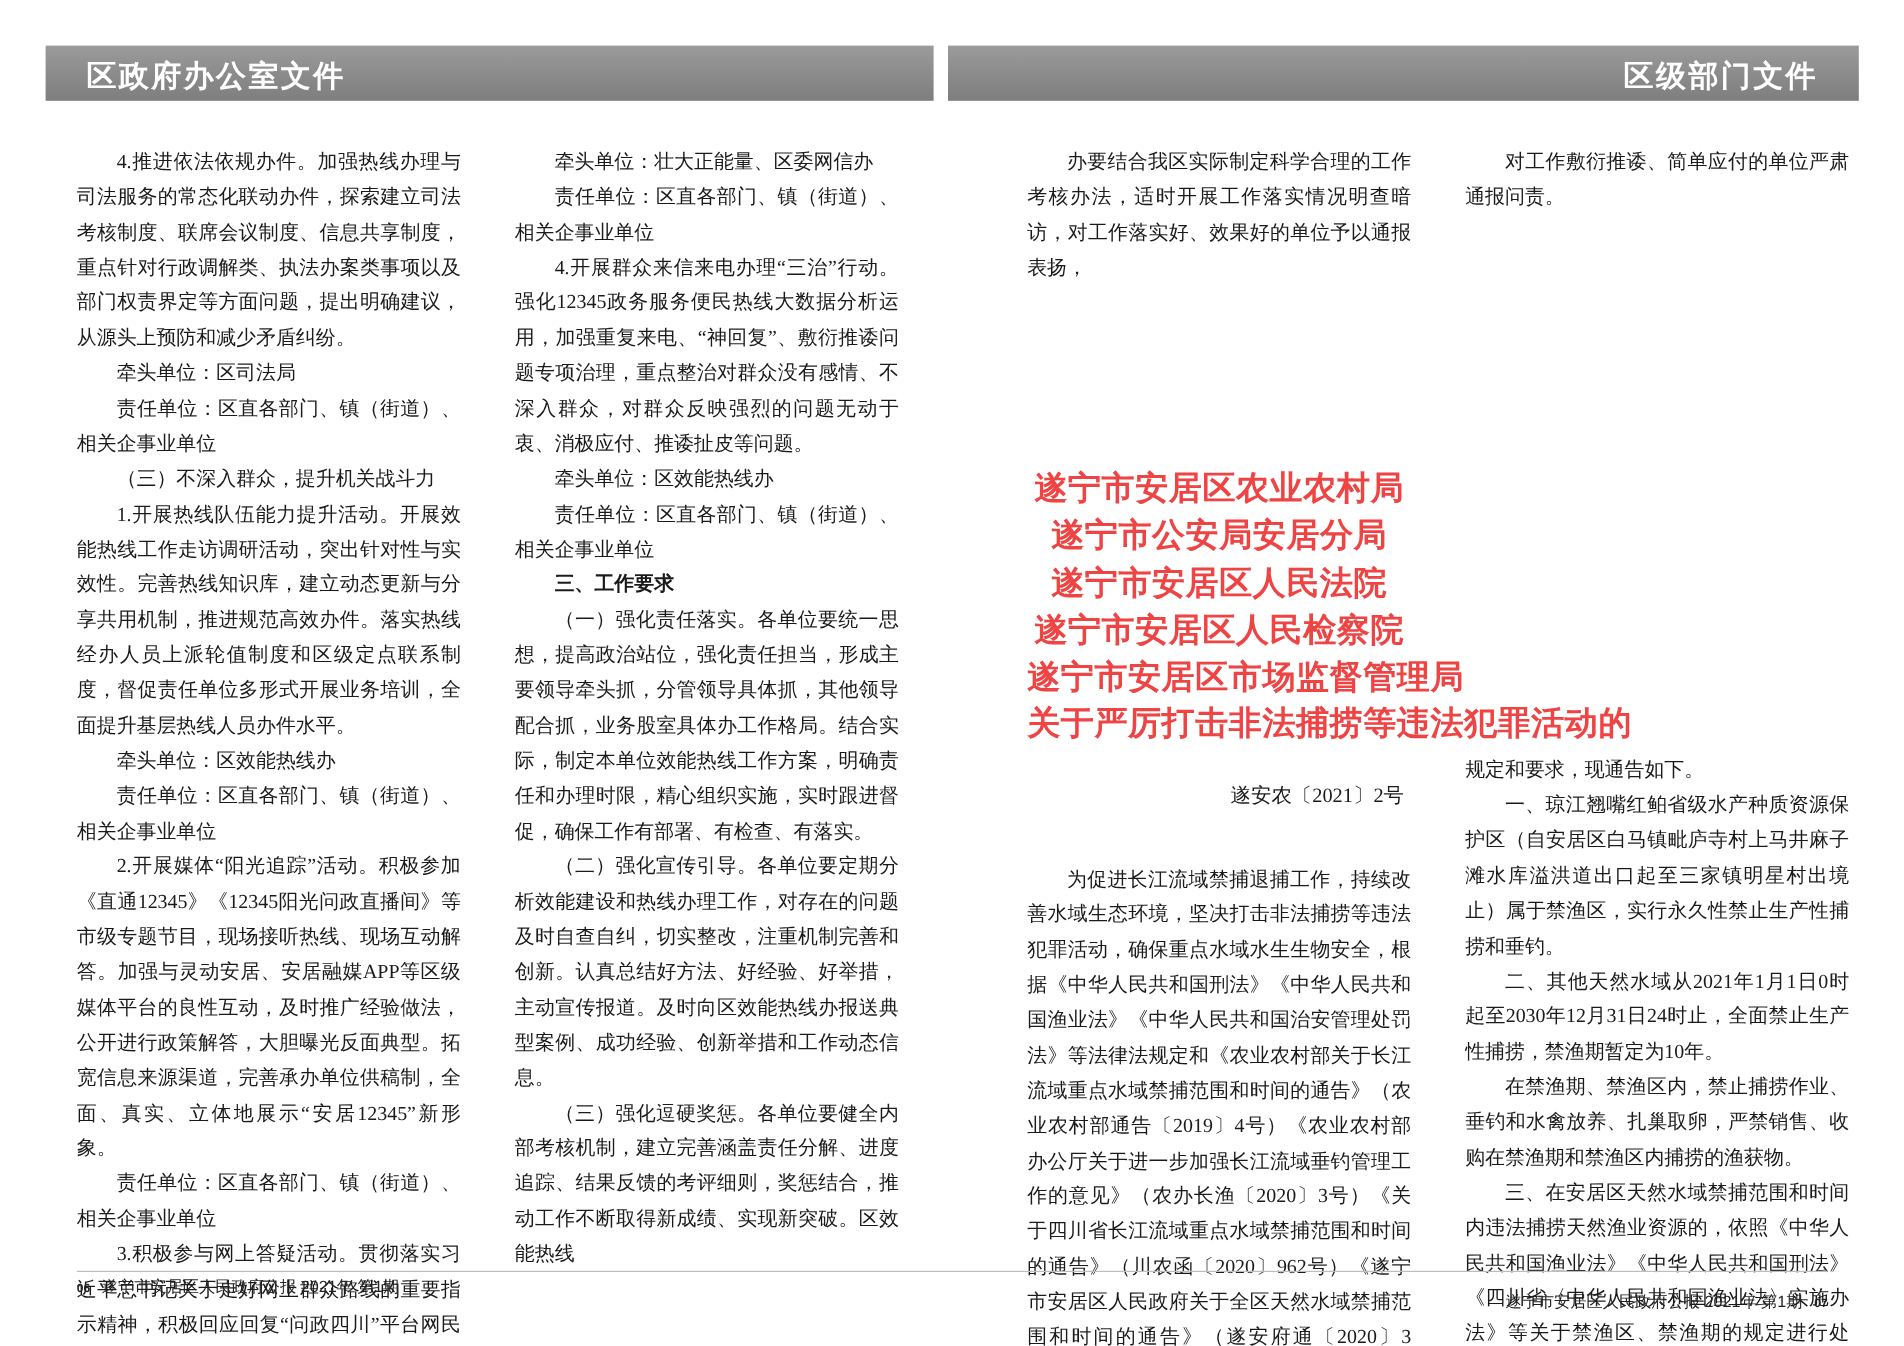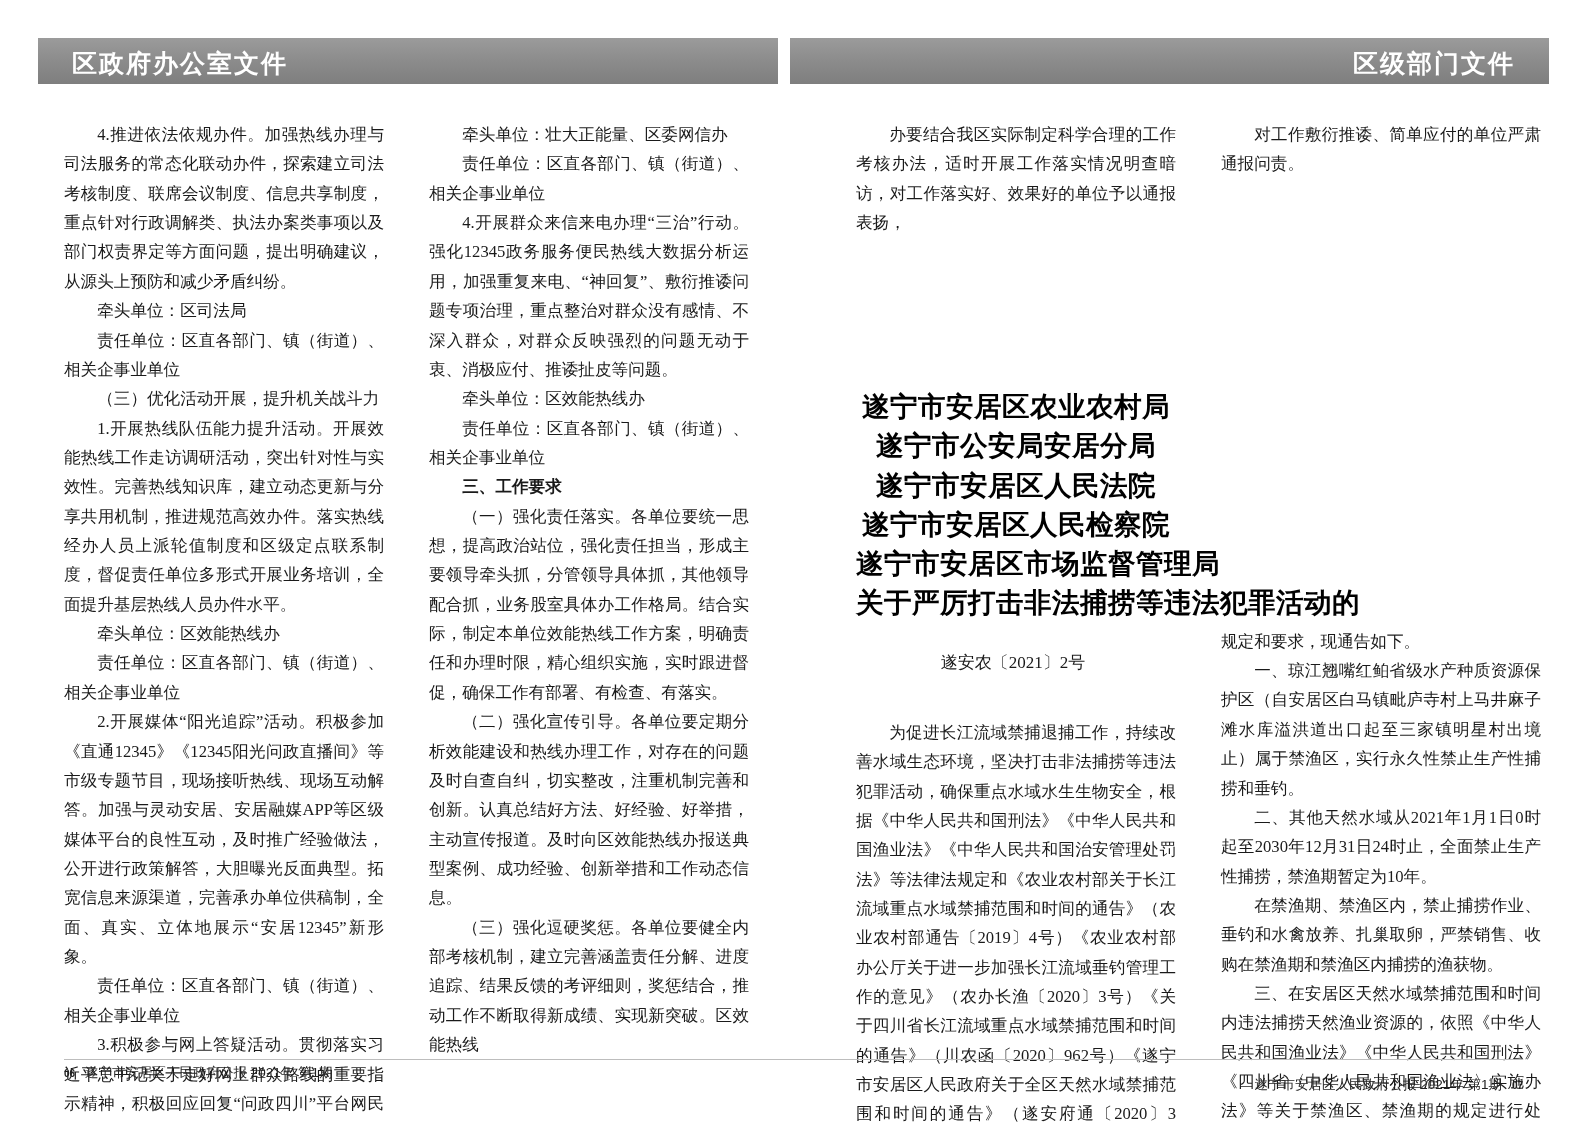--- a/index.html
+++ b/index.html
@@ -90,29 +90,29 @@
   .notice {
     margin-top: 150px;
     text-align: center;
   }
   .notice-line {
     font-family: "Liberation Sans", "DejaVu Sans", sans-serif;
     font-weight: bold;
     font-size: 27.5px;
     line-height: 1.42;
     letter-spacing: 0.5px;
-    color: #000000;
+    color: #ef4444;
     white-space: nowrap;
   }
   .notice-wide {
     white-space: nowrap;
   }
   .notice-num {
     margin-top: 26px;
-    text-align: center;
+    text-align: right;
     font-size: 17px;
     padding-right: 6px;
   }
   .spacer-after-title { height: 40px; }
 
   
   .footer {
     position: absolute;
     left: 64px;
     right: 64px;
@@ -157,21 +157,21 @@
     <div class="header-title left">区政府办公室文件</div>
     <div class="header-title right">区级部门文件</div>
   </div>
 
   <div class="cols">
 
     <div class="col c1">
       <p>4.推进依法依规办件。加强热线办理与司法服务的常态化联动办件，探索建立司法考核制度、联席会议制度、信息共享制度，重点针对行政调解类、执法办案类事项以及部门权责界定等方面问题，提出明确建议，从源头上预防和减少矛盾纠纷。</p>
       <p>牵头单位：区司法局</p>
       <p>责任单位：区直各部门、镇（街道）、相关企事业单位</p>
-      <p>（三）优化活动开展，提升机关战斗力</p>
+      <p>（三）不深入群众，提升机关战斗力</p>
       <p>1.开展热线队伍能力提升活动。开展效能热线工作走访调研活动，突出针对性与实效性。完善热线知识库，建立动态更新与分享共用机制，推进规范高效办件。落实热线经办人员上派轮值制度和区级定点联系制度，督促责任单位多形式开展业务培训，全面提升基层热线人员办件水平。</p>
       <p>牵头单位：区效能热线办</p>
       <p>责任单位：区直各部门、镇（街道）、相关企事业单位</p>
       <p>2.开展媒体“阳光追踪”活动。积极参加《直通12345》《12345阳光问政直播间》等市级专题节目，现场接听热线、现场互动解答。加强与灵动安居、安居融媒APP等区级媒体平台的良性互动，及时推广经验做法，公开进行政策解答，大胆曝光反面典型。拓宽信息来源渠道，完善承办单位供稿制，全面、真实、立体地展示“安居12345”新形象。</p>
       <p>责任单位：区直各部门、镇（街道）、相关企事业单位</p>
       <p>3.积极参与网上答疑活动。贯彻落实习近平总书记关于走好网上群众路线的重要指示精神，积极回应回复“问政四川”平台网民的投</p>
     </div>
 
     <div class="col c2">
       <p>牵头单位：壮大正能量、区委网信办</p>

